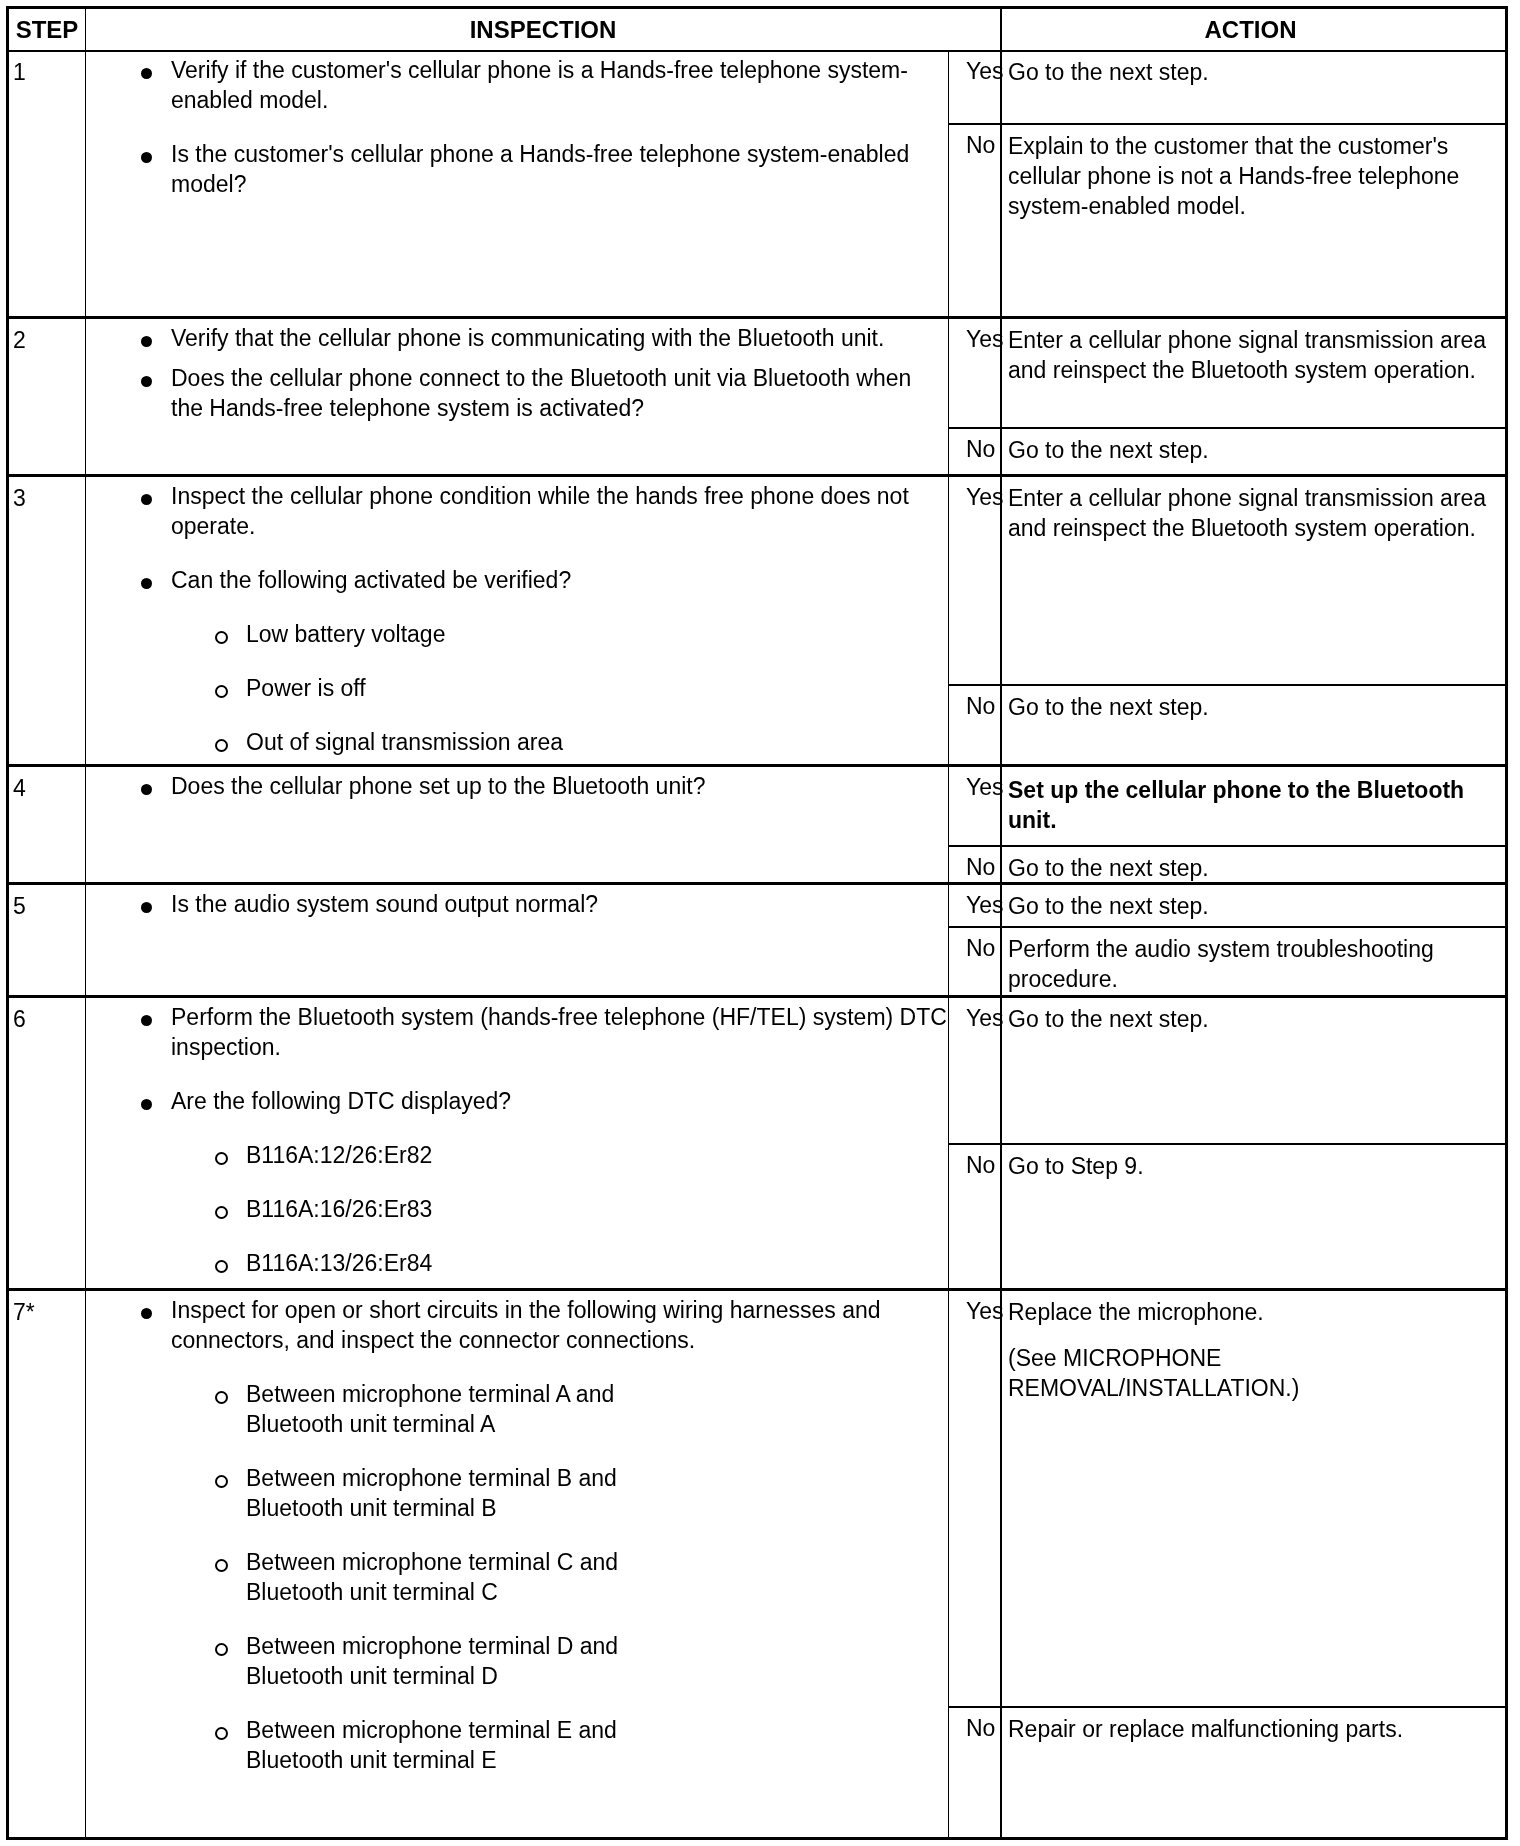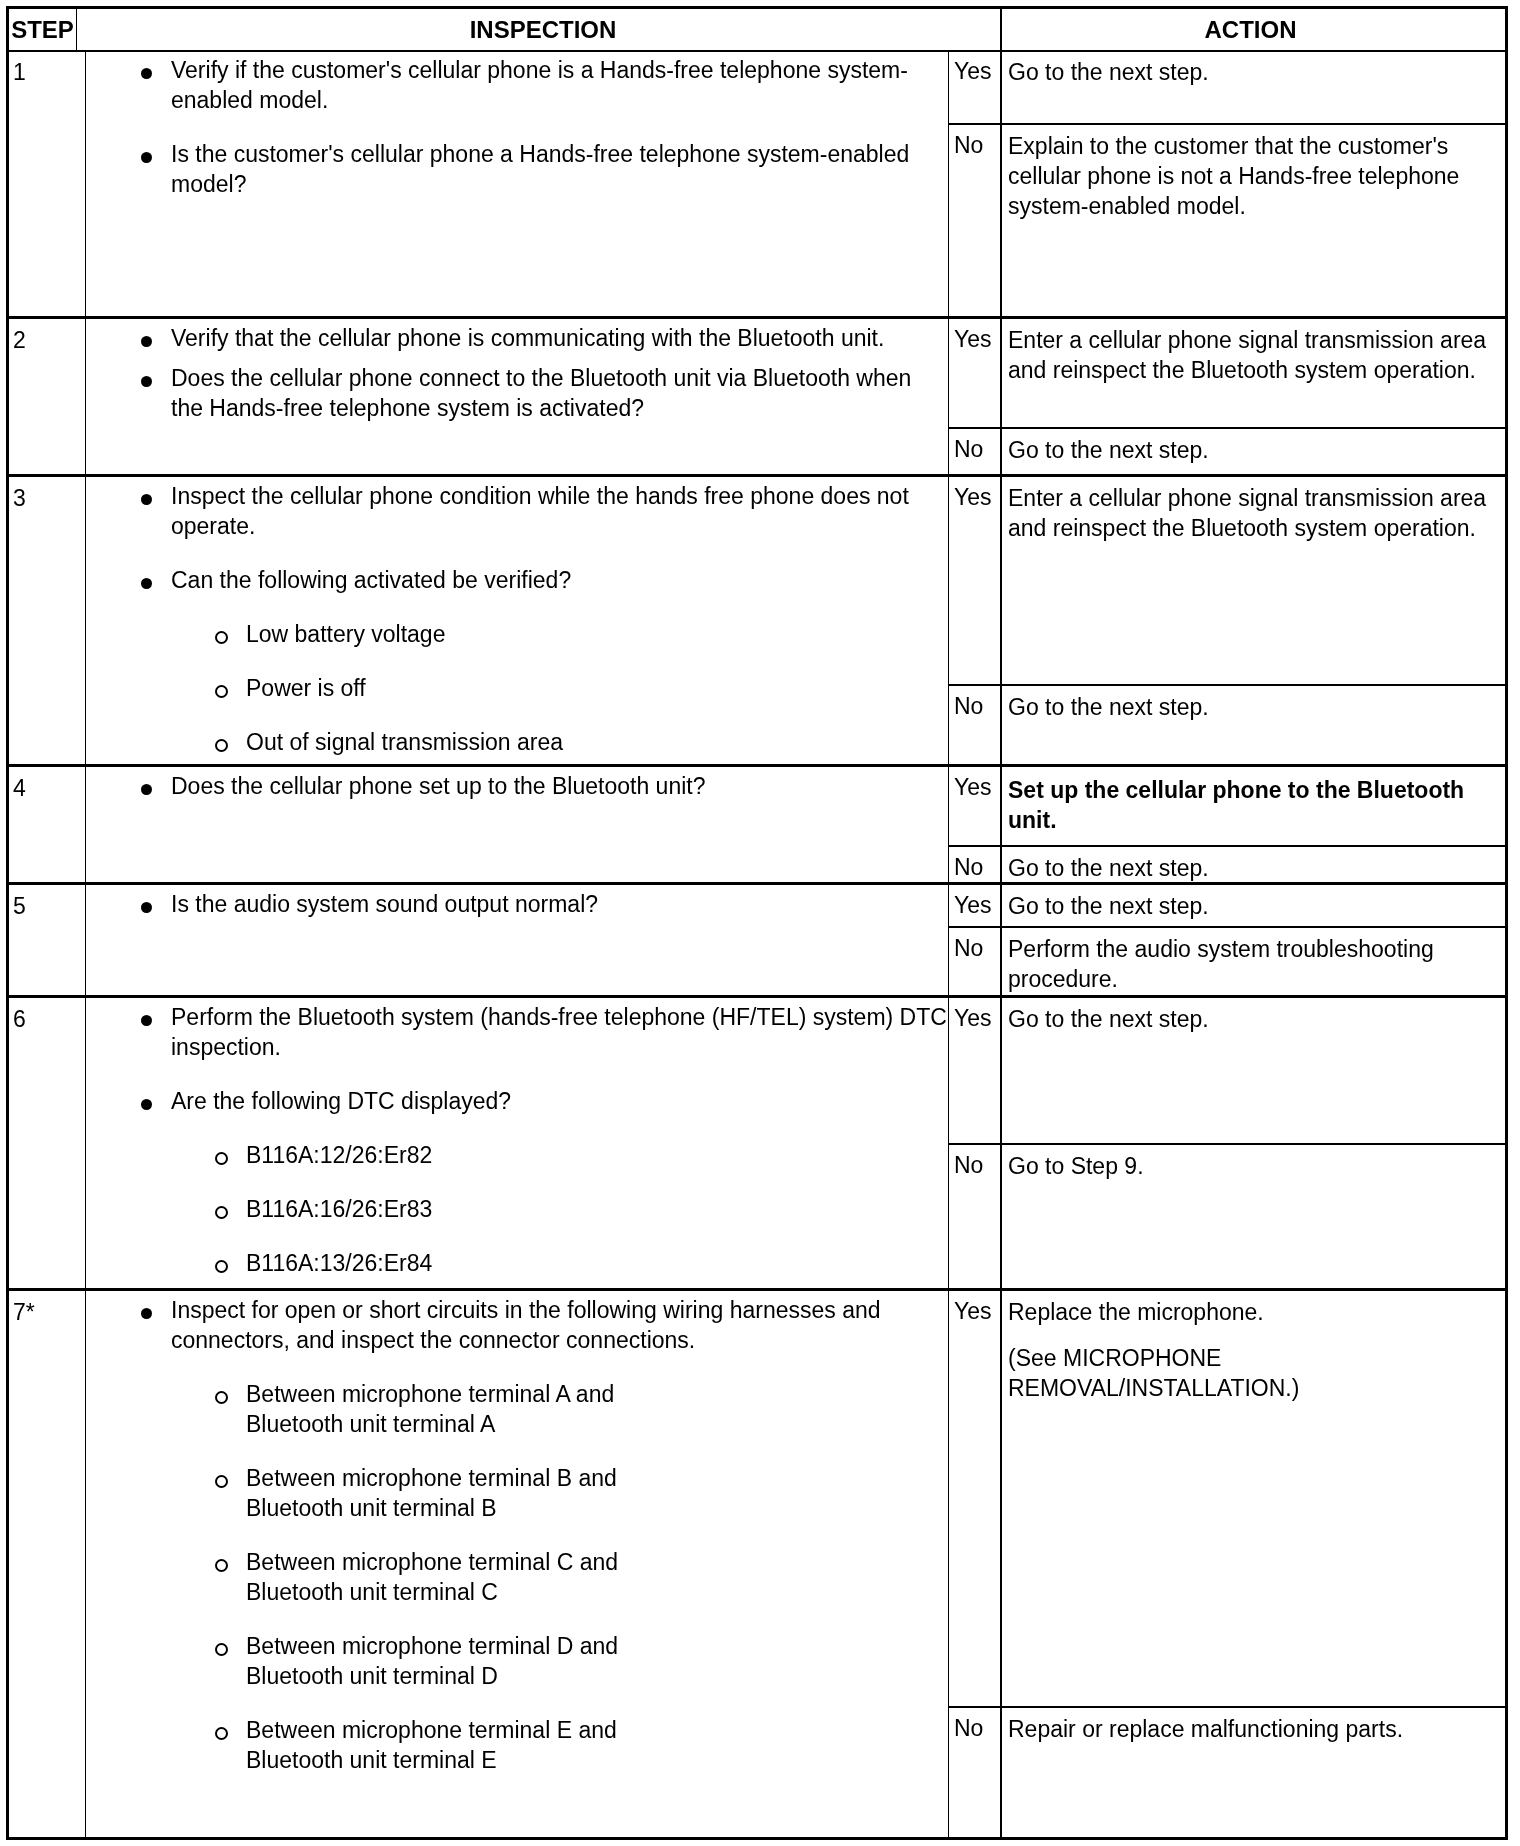--- a/index.html
+++ b/index.html
@@ -13,41 +13,41 @@
              display: flex; align-items: center; justify-content: center; box-sizing: border-box; }
     .row { position: absolute; left: 0; width: 100%; border-bottom: 3px solid #000; box-sizing: border-box; }
     .row.last { border-bottom: none; }
     .stepcell { position: absolute; left: 0; top: 0; width: 77px; height: 100%;
                 border-right: 1px solid #000; box-sizing: border-box;
                 font-size: 23px; padding: 8px 0 0 4px; }
     .inspcell { position: absolute; left: 77px; top: 0; width: 862px; height: 100%;
                 box-sizing: border-box; padding-top: 4px; }
     .yn { position: absolute; left: 939px; width: 54px; border-left: 1px solid #000;
           border-right: 2px solid #000; box-sizing: border-box;
-          font-size: 23px; padding: 7px 0 0 5px; }
+          font-size: 23px; padding: 7px 0 0 17px; }
     .act { position: absolute; left: 993px; right: 0; box-sizing: border-box;
            font-size: 23px; line-height: 30px; padding: 6px 8px 0 6px; }
     .split { border-top: 2px solid #000; }
     .item { position: relative; font-size: 23px; line-height: 30px; margin-bottom: 24px; }
     .lvl1 { padding-left: 85px; }
     .lvl2 { padding-left: 160px; }
     .bullet { position: absolute; top: 13px; width: 11px; height: 11px; border-radius: 50%; background: #000; }
     .lvl1 .bullet { left: 55px; }
     .circle { position: absolute; top: 12px; width: 9px; height: 9px; border-radius: 50%;
               border: 2.5px solid #000; }
     .lvl2 .circle { left: 129px; }
     .gap { height: 16px; }
   </style>
 </head>
 <body>
 
 <div class="tbl">
 
   <div class="hdr">
-    <div class="hcell" style="left:0;width:68px;border-right:1px solid #000;">STEP</div>
+    <div class="hcell" style="left:0;width:77px;border-right:1px solid #000;">STEP</div>
     <div class="hcell" style="left:77px;width:916px;border-right:2px solid #000;">INSPECTION</div>
     <div class="hcell" style="left:993px;right:6px;">ACTION</div>
   </div>
 
   <div class="row" style="top:42px;height:268px;">
     <div class="stepcell">1</div>
     <div class="inspcell">
       <div class="item lvl1"><span class="bullet"></span><span>Verify if the customer's cellular phone is a Hands-free telephone system-enabled model.</span></div>
       <div class="item lvl1"><span class="bullet"></span><span>Is the customer's cellular phone a Hands-free telephone system-enabled model?</span></div>
     </div>

